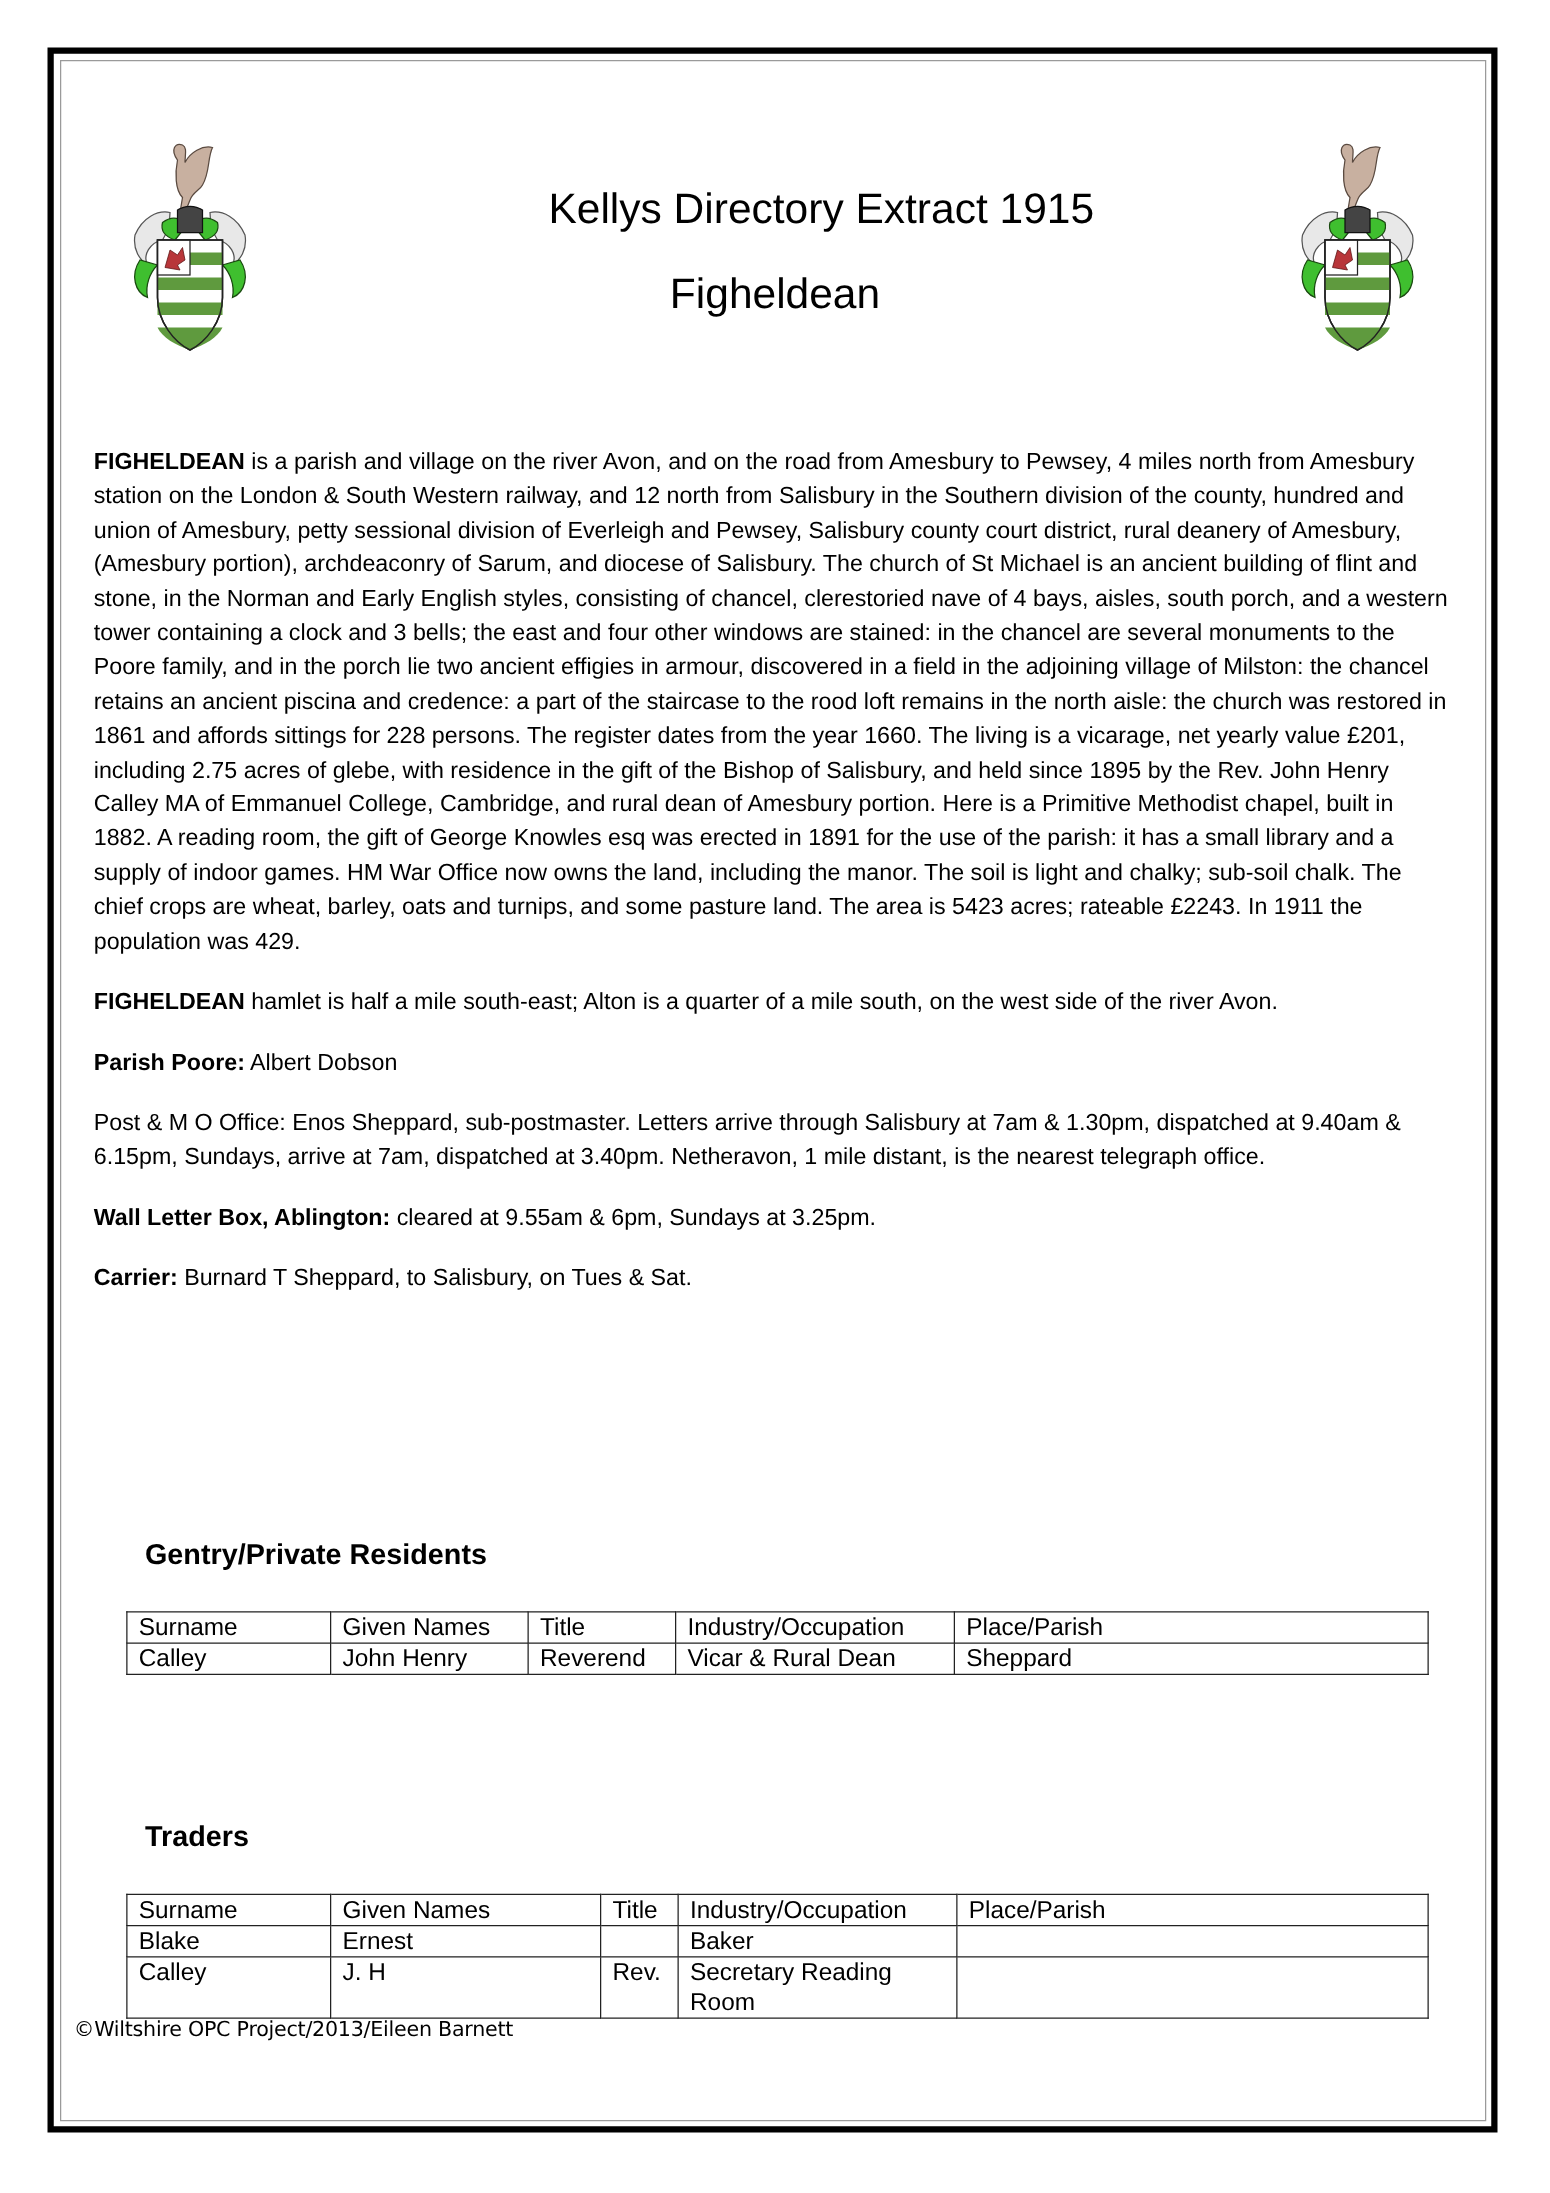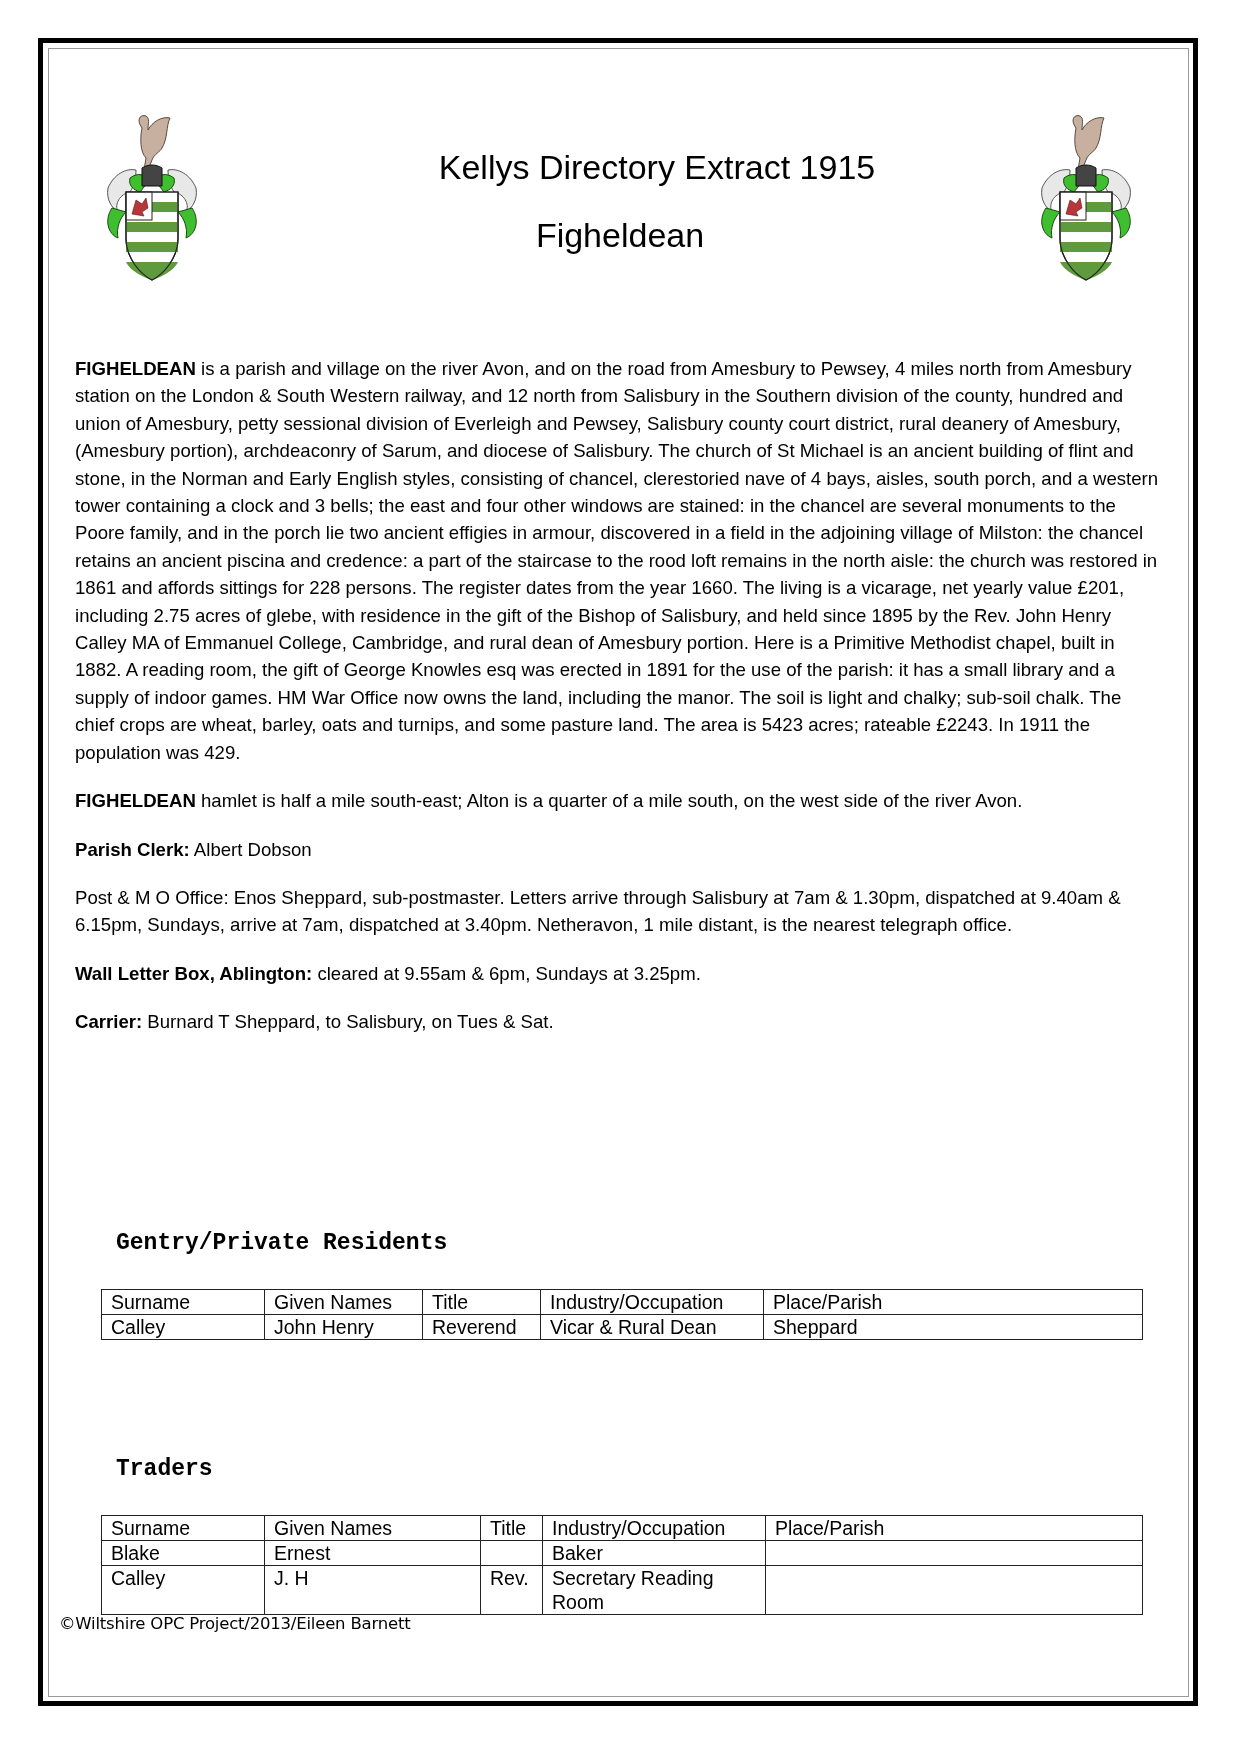--- a/index.html
+++ b/index.html
@@ -8,21 +8,21 @@
   .frame-inner { position: absolute; left: 48px; top: 48px; width: 1141px; height: 1649px; border: 1px solid #9a9a9a; box-sizing: border-box; }
   .crest { position: absolute; width: 112px; height: 180px; }
   .crest.left { left: 96px; top: 108px; }
   .crest.right { left: 1030px; top: 108px; }
   .title { position: absolute; left: 0; width: 1240px; text-align: center; font-size: 34px; }
   .title.t1 { top: 148px; padding-left: 37px; }
   .title.t2 { top: 216px; }
   .body { position: absolute; left: 75px; width: 1090px; top: 355px; font-size: 18.6px; line-height: 27.4px; }
   .body p { margin: 0 0 21px 0; }
   .body b { font-weight: bold; }
-  h2.section { position: absolute; left: 116px; margin: 0; font-size: 23px; font-weight: bold; font-family: Liberation Mono, monospace; }
+  h2.section { position: absolute; left: 116px; margin: 0; font-size: 23px; font-weight: bold; }
   table.grid { position: absolute; left: 101px; border-collapse: collapse; font-size: 19.5px; }
   table.grid td, table.grid th { border: 1.5px solid #222; padding: 0 8px 0 9px; text-align: left; vertical-align: top; line-height: 24px; height: 24px; }
   table.grid th { font-weight: normal; }
   .gentry { top: 1289px; width: 1042px; }
   .traders { top: 1515px; width: 1042px; }
   .footer { position: absolute; left: 59px; top: 1614px; font-family: "DejaVu Sans", sans-serif; font-size: 16.5px; letter-spacing: -0.2px; }
 </style>
 </head>
 <body>
 
@@ -78,21 +78,21 @@
     <path d="M30 84 L82 84 L82 130 C82 150 68 166 56 172 C44 166 30 150 30 130 Z" fill="none" stroke="#222" stroke-width="1.2"></path>
   </g>
 </svg>
 
 <div class="title t1">Kellys Directory Extract 1915</div>
 <div class="title t2">Figheldean</div>
 
 <div class="body">
   <p><b>FIGHELDEAN</b><span> is a parish and village on the river Avon, and on the road from Amesbury to Pewsey, 4 miles north from Amesbury station on the London &amp; South Western railway, and 12 north from Salisbury in the Southern division of the county, hundred and union of Amesbury, petty sessional division of Everleigh and Pewsey, Salisbury county court district, rural deanery of Amesbury, (Amesbury    portion), archdeaconry of Sarum, and diocese of Salisbury. The church of St Michael is an ancient building of flint and stone, in the Norman and Early English styles, consisting of chancel, clerestoried nave of 4 bays, aisles, south porch, and a western tower containing a clock and 3 bells; the east and four other windows are stained: in the chancel are several monuments to the Poore family, and in the porch lie two ancient effigies in armour, discovered in a field in the adjoining village of Milston: the chancel retains an ancient piscina and credence: a part of the staircase to the rood loft remains in the north aisle: the church was restored in 1861 and affords sittings for 228 persons.  The register dates from the year 1660. The living is a vicarage, net yearly value £201, including 2.75 acres of glebe, with residence in the gift of the Bishop of Salisbury, and held since 1895 by the Rev. John Henry Calley MA of Emmanuel College, Cambridge, and rural dean of Amesbury portion. Here is a Primitive Methodist chapel, built in 1882. A reading room, the gift of George Knowles esq was erected in 1891 for the use of the parish: it has a small library and a supply of indoor games. HM War Office now owns the land, including the manor. The soil is light and chalky; sub-soil chalk. The chief crops are wheat, barley, oats and turnips, and some pasture land.  The area is 5423 acres; rateable £2243. In 1911 the population was 429.</span></p>
   <p><b>FIGHELDEAN</b><span> hamlet is half a mile south-east; Alton is a quarter of a mile south, on the west side of the river Avon.</span></p>
-  <p><b>Parish Clerk:</b><span> Albert Dobson</span></p>
+  <p><b>Parish Poore:</b><span> Albert Dobson</span></p>
   <p><b></b><span>Post &amp; M O Office: Enos Sheppard, sub-postmaster. Letters arrive through Salisbury at 7am &amp; 1.30pm, dispatched at 9.40am &amp; 6.15pm, Sundays, arrive at 7am, dispatched at 3.40pm. Netheravon, 1 mile distant, is the nearest telegraph office.</span></p>
   <p><b>Wall Letter Box, Ablington:</b><span> cleared at 9.55am &amp; 6pm, Sundays at 3.25pm.</span></p>
   <p><b>Carrier:</b><span> Burnard T Sheppard, to Salisbury, on Tues &amp; Sat.</span></p>
 </div>
 
 <h2 class="section" style="top:1230px;">Gentry/Private Residents</h2>
 <table class="grid gentry">
   <colgroup>
       <col style="width:163px">
       <col style="width:158px">

